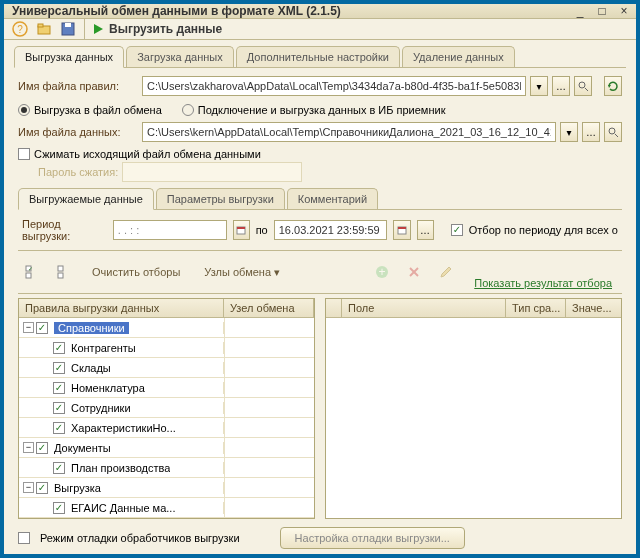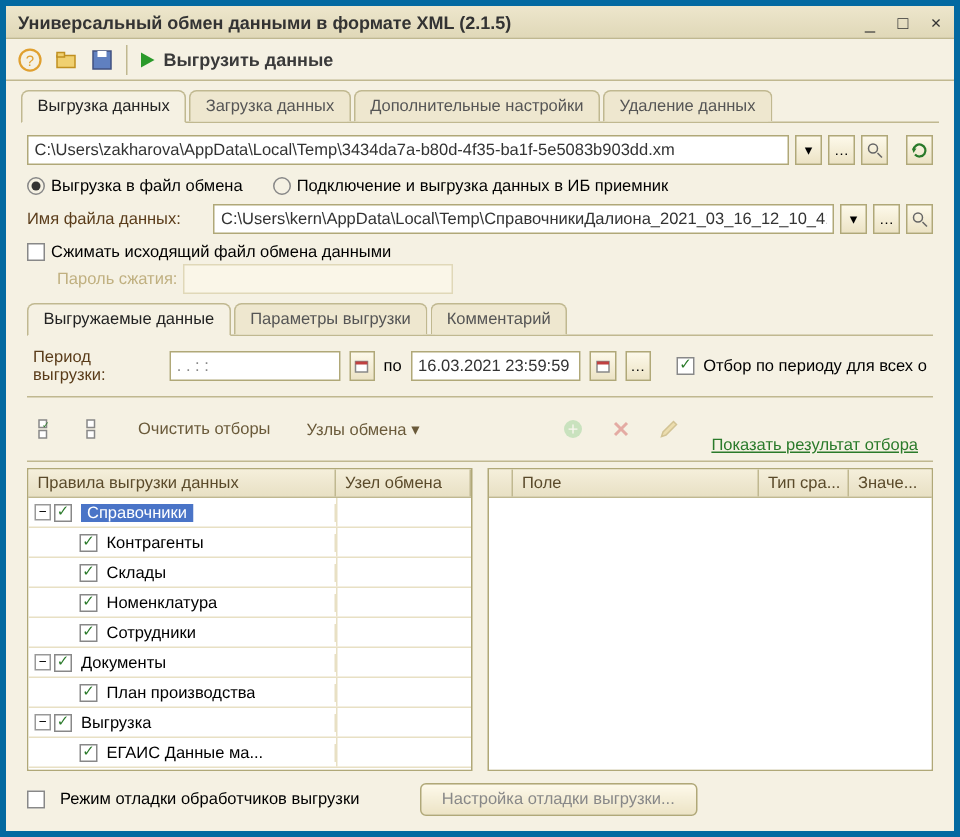--- a/index.html
+++ b/index.html
@@ -96,20 +96,21 @@
   <div class="content">
     <div class="tabs">
       <div class="tab active">Выгрузка данных</div>
       <div class="tab">Загрузка данных</div>
       <div class="tab">Дополнительные настройки</div>
       <div class="tab">Удаление данных</div>
     </div>
 
     <div class="form-area">
       <div class="row">
+        <span class="label">Имя файла правил:</span>
         <input class="input" value="C:\Users\zakharova\AppData\Local\Temp\3434da7a-b80d-4f35-ba1f-5e5083b903dd.xm" style="">
         <div class="btn-small">▾</div>
         <div class="btn-small">…</div>
         <div class="btn-small">
             <svg width="12" height="12">
               <circle cx="5" cy="5" r="3" fill="none" stroke="#666"></circle>
               <line x1="8" y1="8" x2="11" y2="11" stroke="#666"></line>
             </svg>
           </div>
         <div style="width:4px"></div>
@@ -263,20 +264,28 @@
                 <span class="checkbox checked"></span>
                 <span class="tree-label">Номенклатура</span>
               </div>
               <div class="tree-cell2"></div>
             </div>
           <div class="tree-row">
               <div class="tree-cell1">
                 <span class="indent" style="width:32px"></span>
                 <span class="checkbox checked"></span>
                 <span class="tree-label">Сотрудники</span>
+              </div>
+              <div class="tree-cell2"></div>
+            </div>
+          <div class="tree-row">
+              <div class="tree-cell1">
+                <span class="indent" style="width:32px"></span>
+                <span class="checkbox checked"></span>
+                <span class="tree-label">ХарактеристикиНо...</span>
               </div>
               <div class="tree-cell2"></div>
             </div>
           <div class="tree-row">
               <div class="tree-cell1">
                 <span class="indent" style="width:2px"></span>
                 <span class="expander">−</span>
                 <span class="checkbox checked"></span>
                 <span class="tree-label">Документы</span>
               </div>

